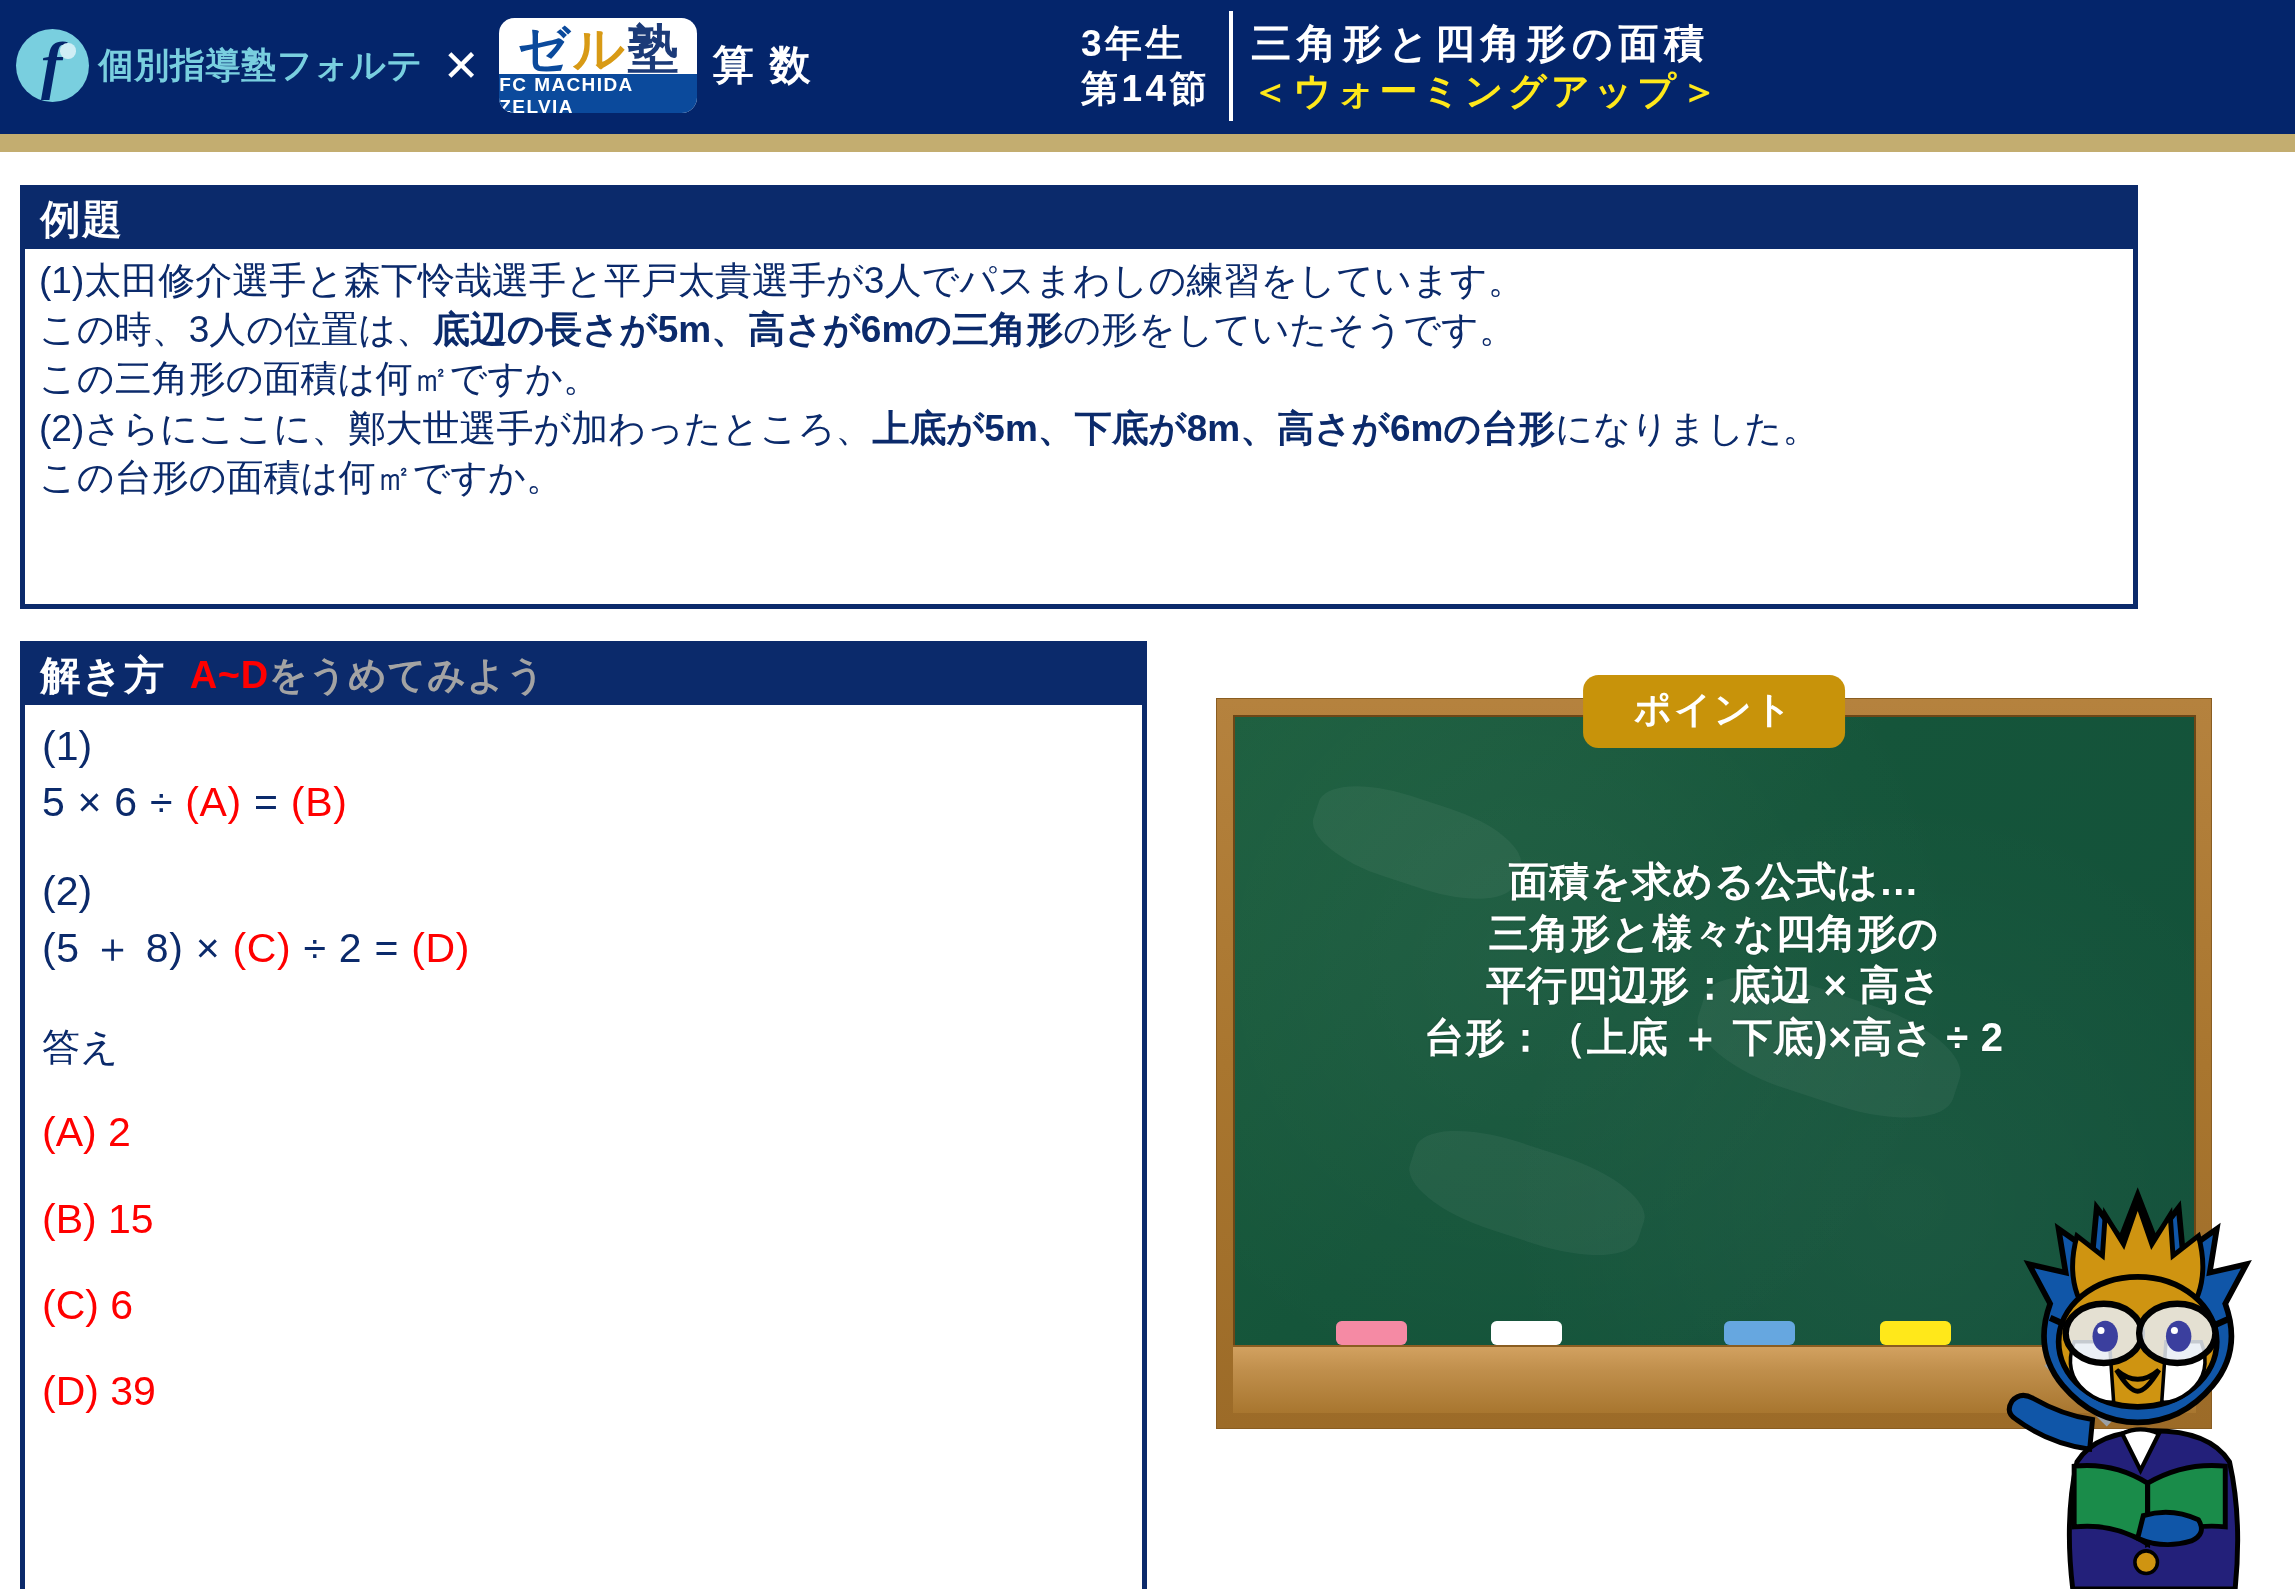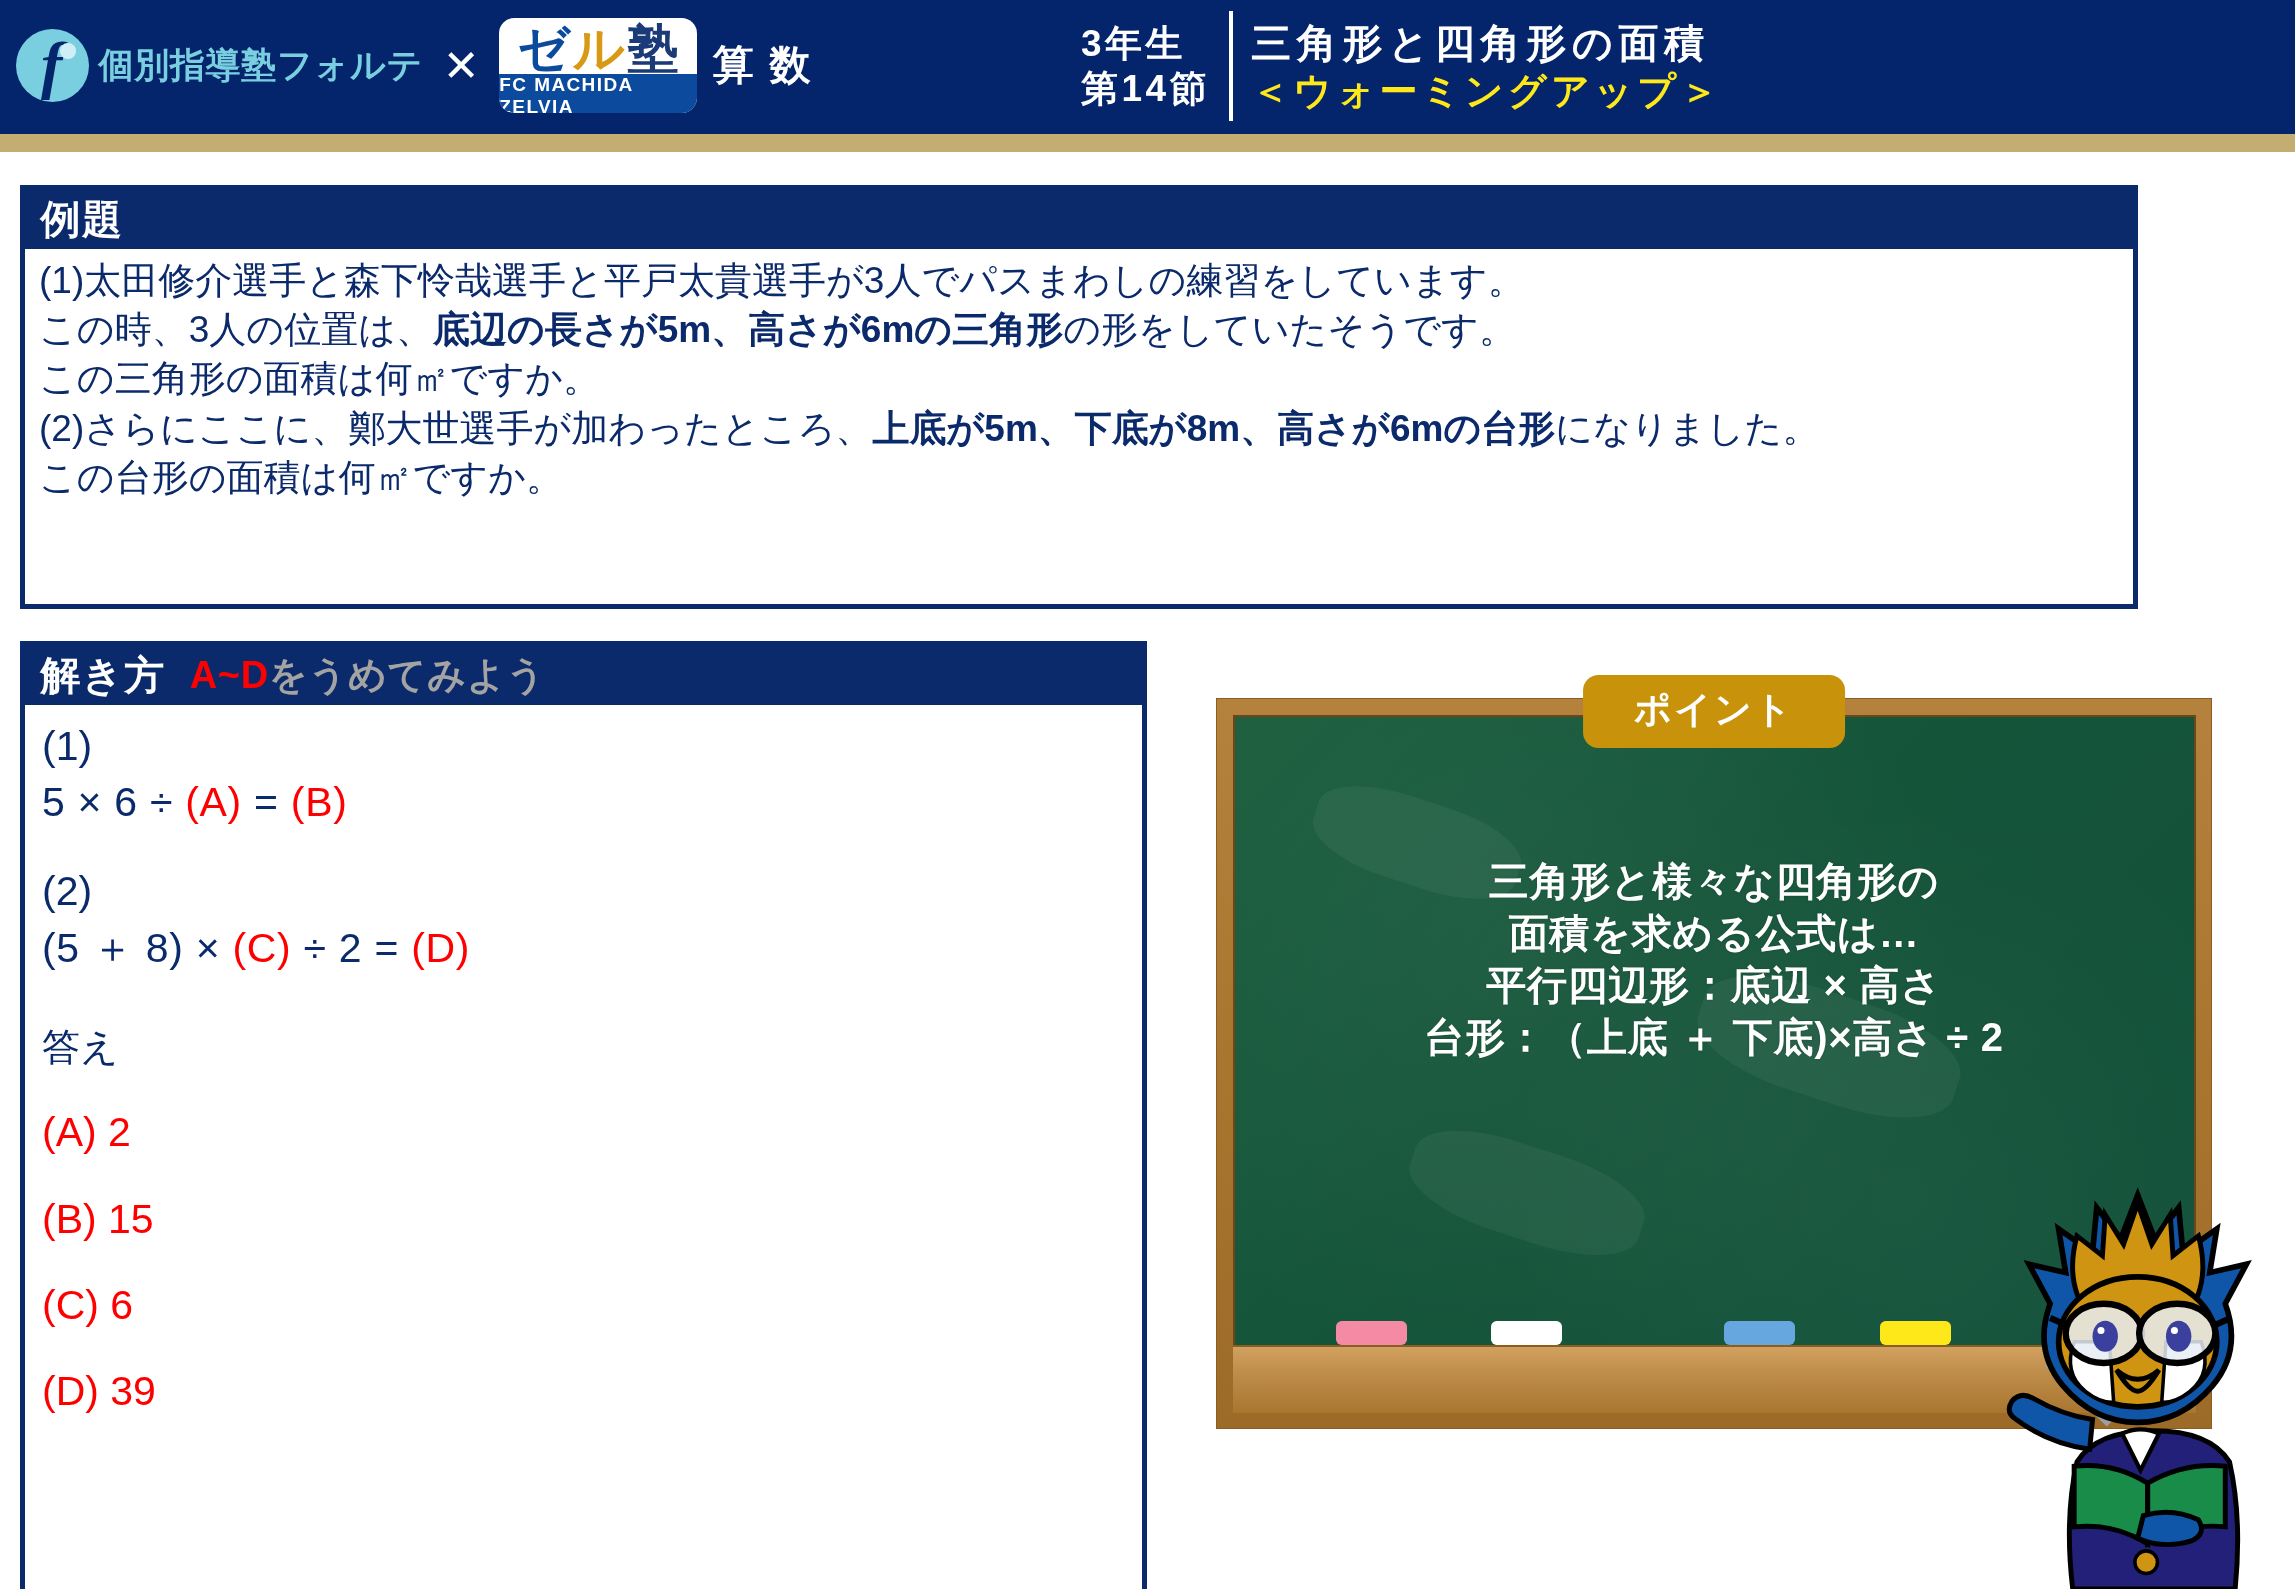--- a/index.html
+++ b/index.html
@@ -263,22 +263,22 @@
     </div>
   </div>
 
   <div class="board-wrap">
     <div class="board-frame">
       <div class="board-inner">
         <div class="chalk-smudge" style="left:8%;top:12%;width:212px;height:85px;"></div>
         <div class="chalk-smudge" style="left:48%;top:40%;width:268px;height:106px;"></div>
         <div class="chalk-smudge" style="left:18%;top:62%;width:240px;height:92px;"></div>
         <div class="board-text" id="board-text">
+            <span class="l">面積を求める公式は…</span>
             <span class="l">三角形と様々な四角形の</span>
-            <span class="l">面積を求める公式は…</span>
             <span class="l">平行四辺形：底辺 × 高さ</span>
             <span class="l">台形：（上底 ＋ 下底)×高さ ÷ 2</span>
           </div>
       </div>
       <div class="chalk" style="left:119px;  background:#f58aa4;"></div>
       <div class="chalk" style="left:274px;  background:#ffffff;"></div>
       <div class="chalk" style="left:507px;  background:#66a7e0;"></div>
       <div class="chalk" style="left:663px;  background:#ffe81a;"></div>
       <div class="board-ledge"></div>
     </div>

